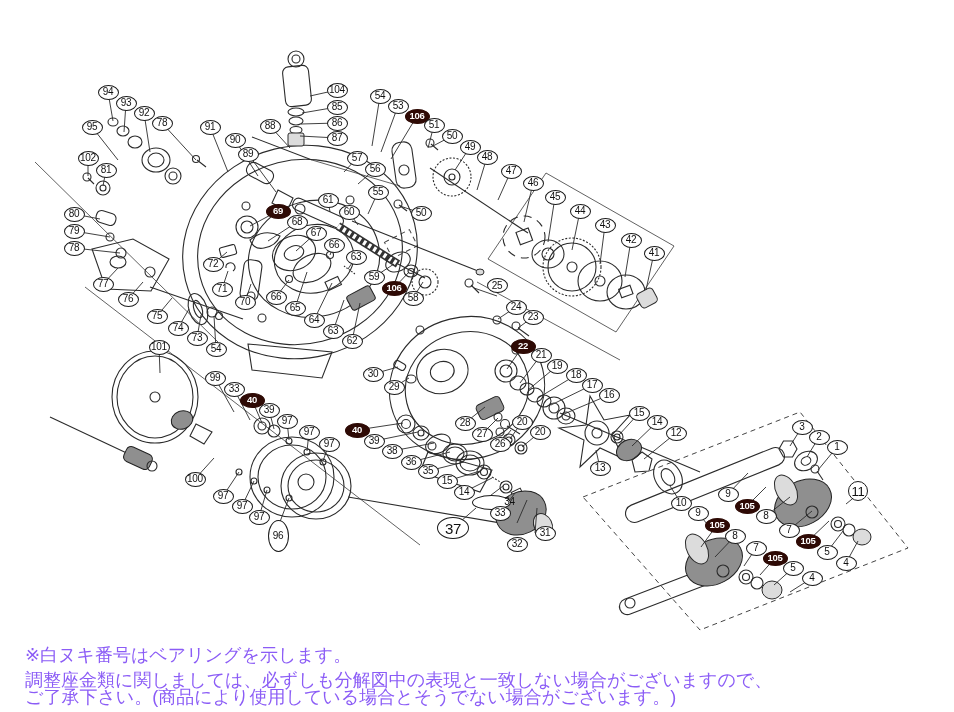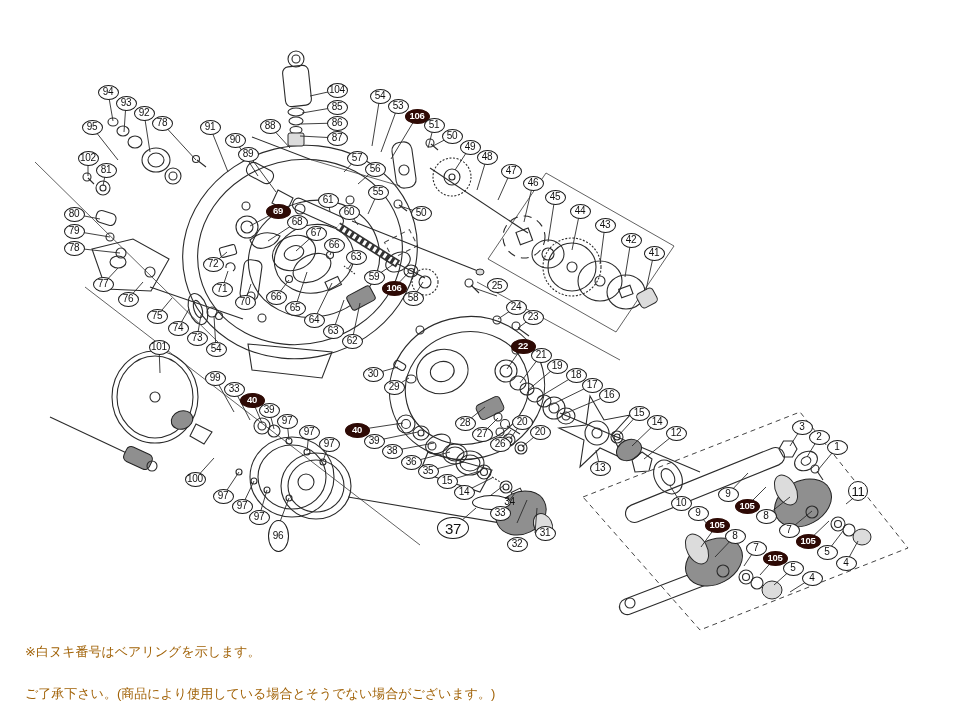--- a/index.html
+++ b/index.html
@@ -4,21 +4,21 @@
 <style>
   html,body{margin:0;padding:0;background:#fff;}
   #stage{position:relative;width:954px;height:712px;background:#ffffff;overflow:hidden;
          font-family:"Liberation Sans","DejaVu Sans",sans-serif;}
   #art,#leaders{position:absolute;left:0;top:0;}
   #callouts{position:absolute;left:0;top:0;width:954px;height:712px;}
   .co{position:absolute;border:1.4px solid #1b1b1b;border-radius:50%;background:#fff;color:#111;
       display:flex;align-items:center;justify-content:center;box-sizing:border-box;
       letter-spacing:-0.3px;line-height:1;}
   .co.bearing{background:var(--bearing,#2e0a05);color:#fff;border-color:var(--bearing,#2e0a05);font-weight:bold;}
-  .note{position:absolute;color:#a16207;font-size:13px;white-space:nowrap;}
+  .note{position:absolute;color:#8b5cf6;font-size:18px;white-space:nowrap;}
   svg .ln{stroke:#2b2b2b;stroke-width:1.1;fill:none;}
   svg .thin{stroke:#3a3a3a;stroke-width:0.8;fill:none;}
   svg .dark{fill:#8f8f8f;stroke:#222;}
   svg .lite{fill:#dcdcdc;stroke:#2b2b2b;}
   svg .dash{stroke:#444;stroke-width:1;fill:none;stroke-dasharray:5 4;}
 </style>
 </head>
 <body>
 
 <div id="stage">
@@ -532,14 +532,15 @@
       <div class="co" style="left: 687.5px; top: 505.5px; width: 21px; height: 15px; font-size: 10px;">9</div>
       <div class="co bearing" style="left: 704.5px; top: 517.5px; width: 25px; height: 15px; font-size: 9.5px;">105</div>
       <div class="co" style="left: 724.5px; top: 528.5px; width: 21px; height: 15px; font-size: 10px;">8</div>
       <div class="co" style="left: 745.5px; top: 540.5px; width: 21px; height: 15px; font-size: 10px;">7</div>
       <div class="co bearing" style="left: 762.5px; top: 550.5px; width: 25px; height: 15px; font-size: 9.5px;">105</div>
       <div class="co" style="left: 782.5px; top: 560.5px; width: 21px; height: 15px; font-size: 10px;">5</div>
       <div class="co" style="left: 801.5px; top: 570.5px; width: 21px; height: 15px; font-size: 10px;">4</div>
     </div>
 
   <div class="note" style="left:25px; top:643px;">※白ヌキ番号はベアリングを示します。</div>
+  <div class="note" style="left:25px; top:668px;">調整座金類に関しましては、必ずしも分解図中の表現と一致しない場合がございますので、</div>
   <div class="note" style="left:25px; top:685px;">ご了承下さい。(商品により使用している場合とそうでない場合がございます。)</div>
 </div>
 
 </body></html>

